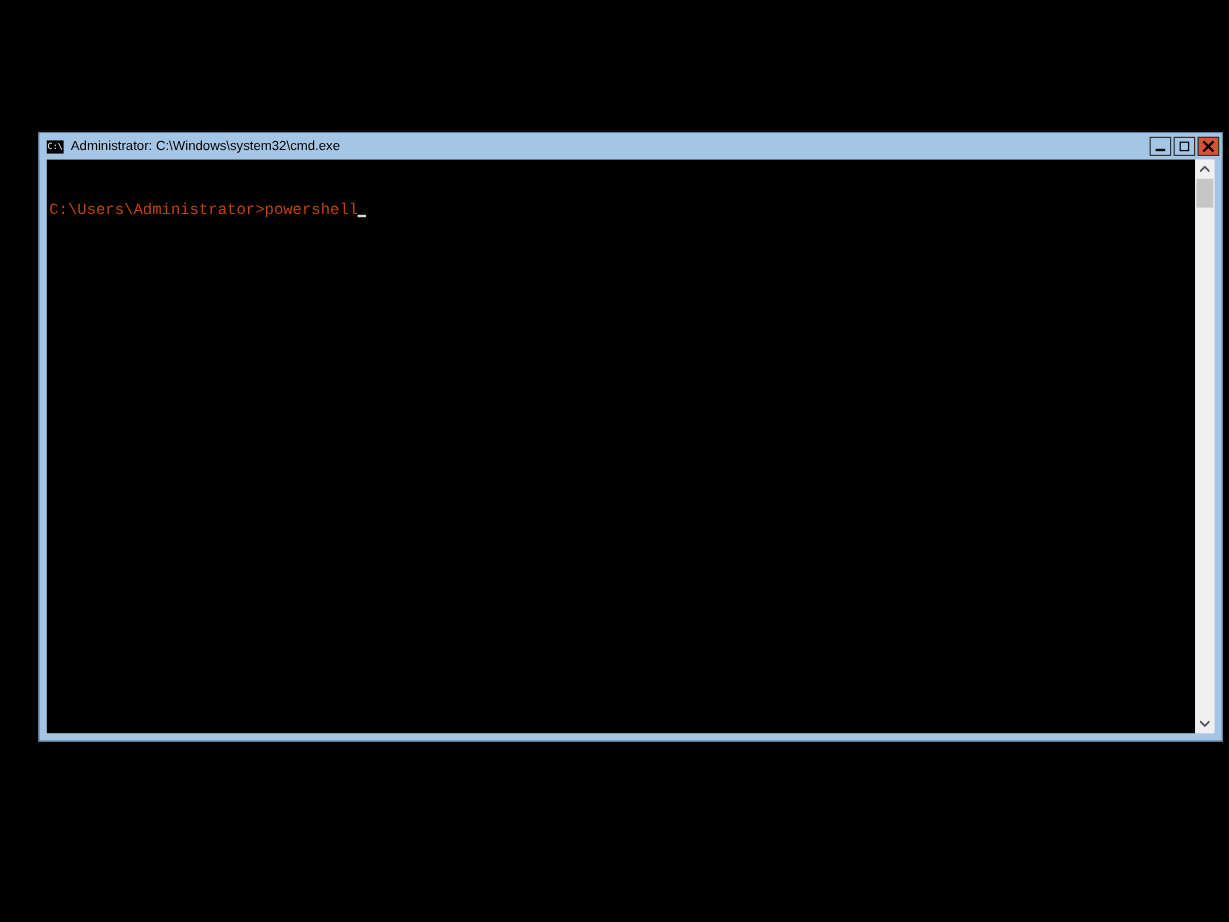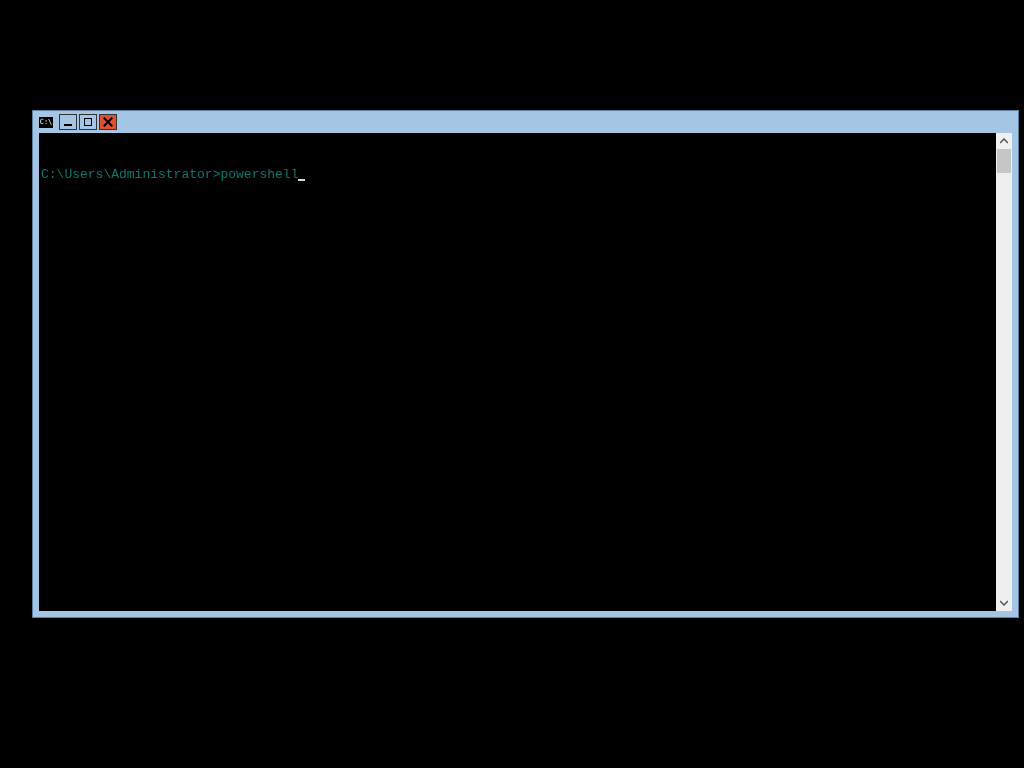--- a/index.html
+++ b/index.html
@@ -104,21 +104,21 @@
       position: absolute;
       left: 6px;
       right: 6px;
       top: 22px;
       bottom: 6px;
       display: flex;
     }
     .terminal {
       flex: 1;
       background: #000000;
-      color: #0f766e;
+      color: #c2410c;
       font-family: Consolas, "Courier New", monospace;
       font-size: 13px;
       line-height: 15px;
       padding: 4px 2px 2px 2px;
       overflow: hidden;
       white-space: pre;
     }
     .terminal-line {
       white-space: pre;
     }
@@ -166,20 +166,21 @@
     }
   </style>
 </head>
 <body>
 
 <div class="window">
   <div class="titlebar">
     <div class="titlebar-icon">
       <span>C:\</span>
     </div>
+    <div class="titlebar-text">Administrator: C:\Windows\system32\cmd.exe</div>
     <div class="window-controls">
       <div class="win-btn">
         <div class="minimize-glyph"></div>
       </div>
       <div class="win-btn">
         <div class="maximize-glyph"></div>
       </div>
       <div class="win-btn close">
         <div class="close-glyph"></div>
       </div>

